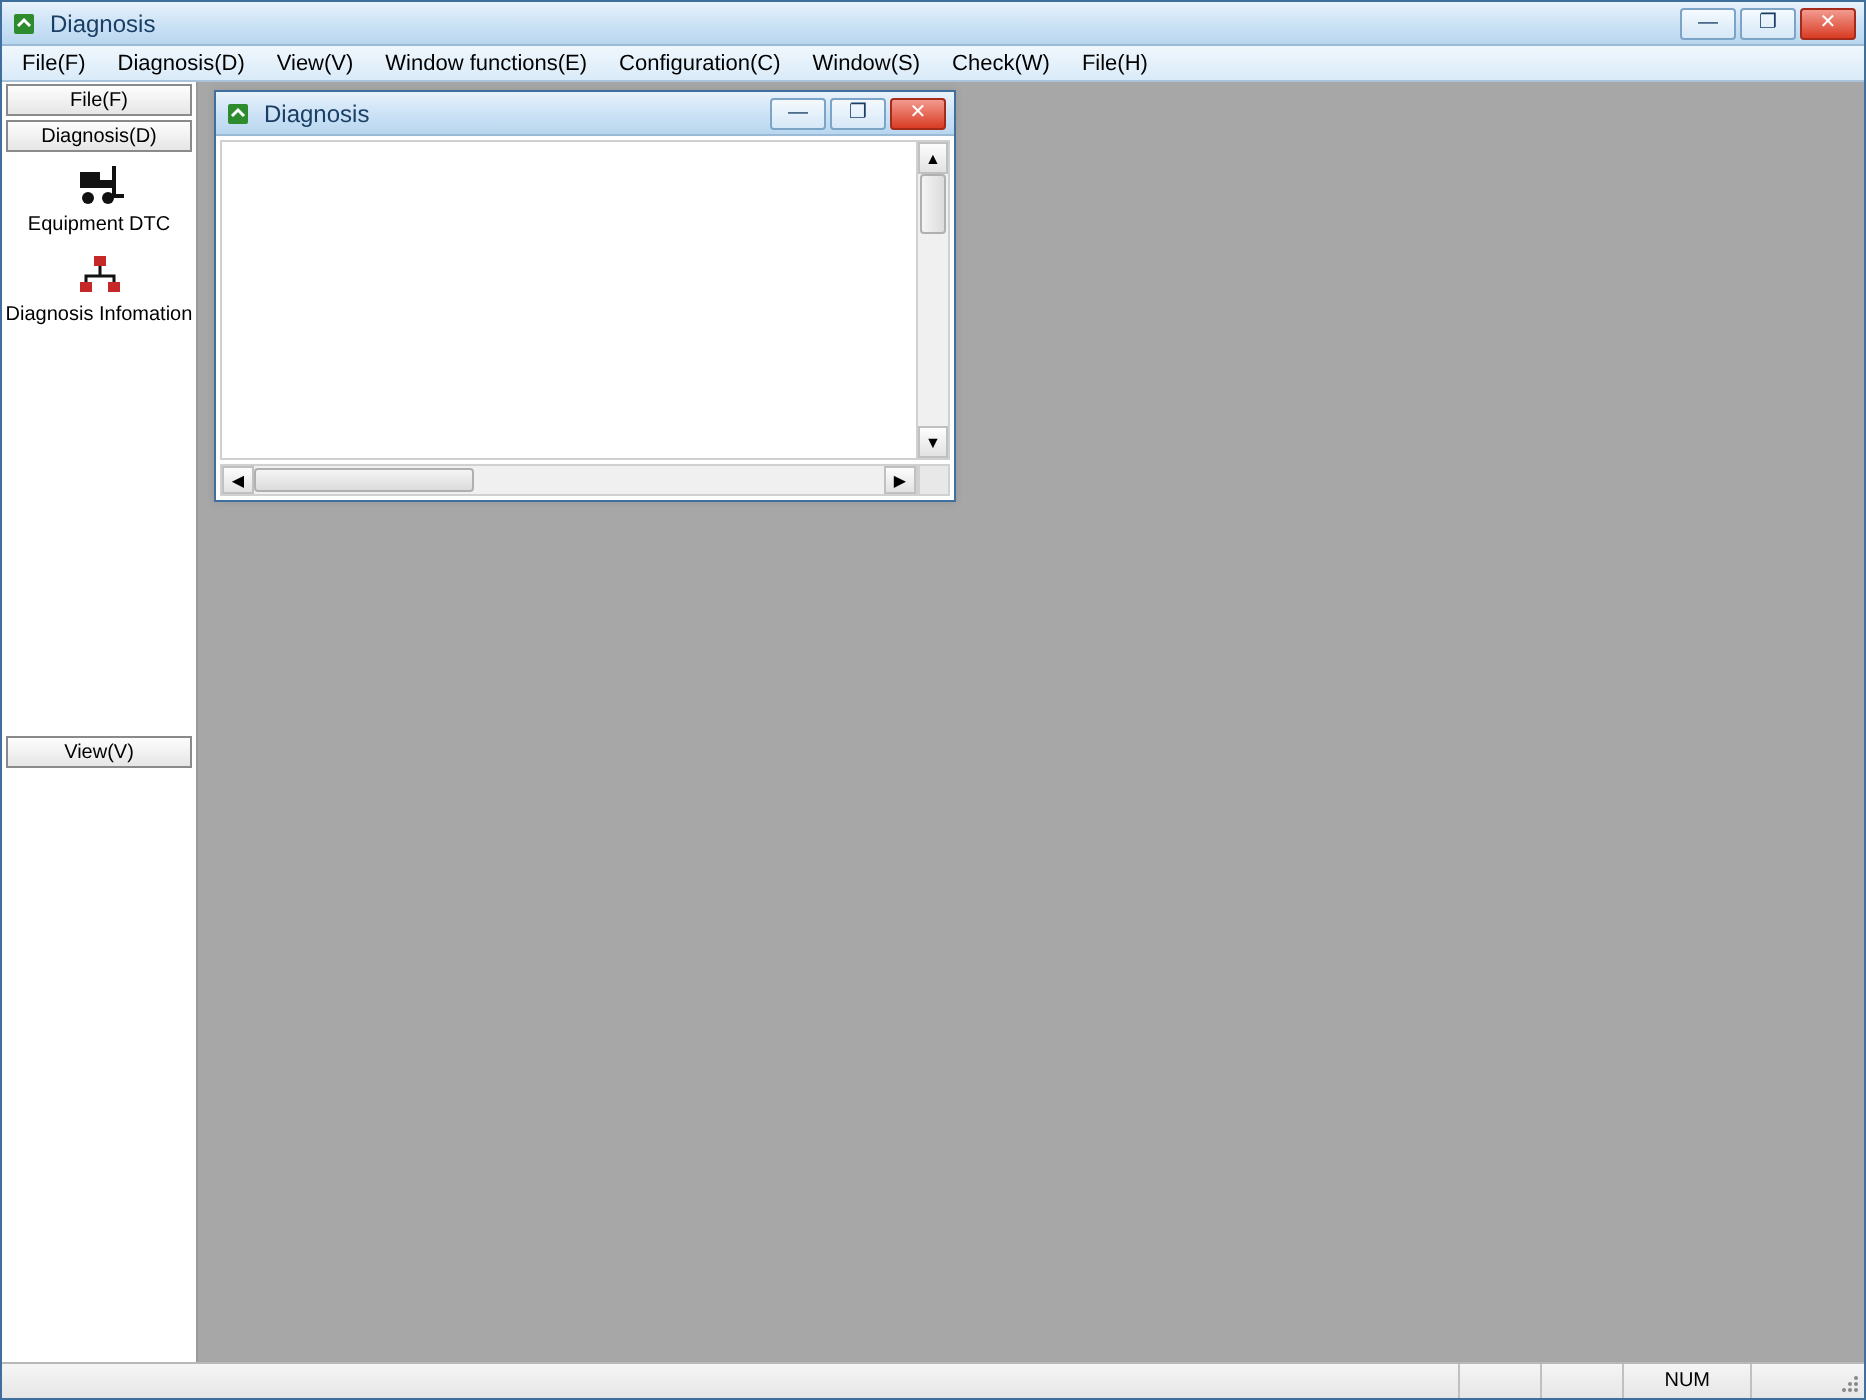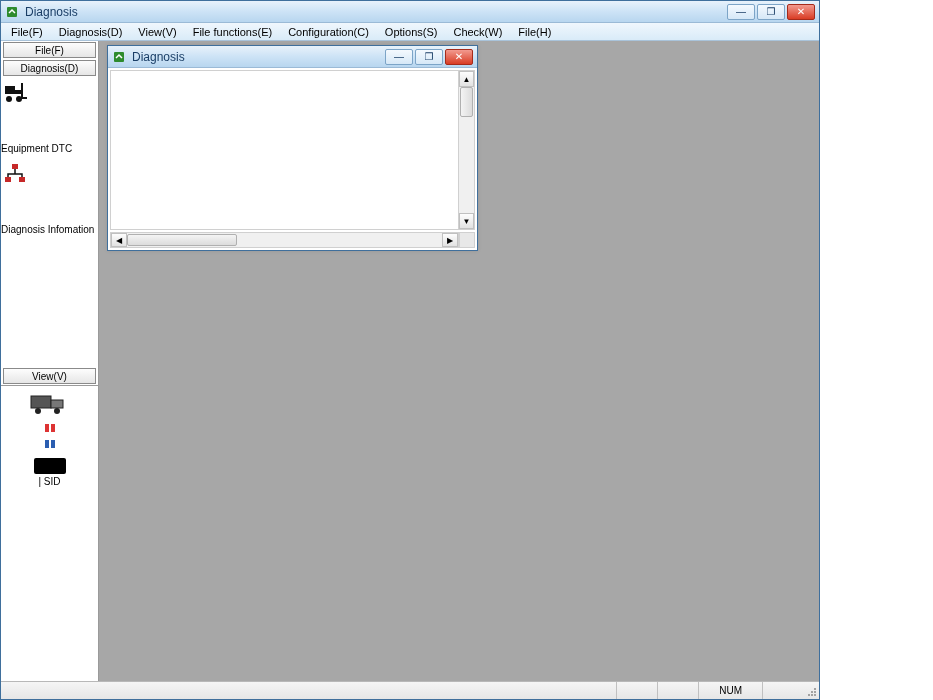--- a/index.html
+++ b/index.html
@@ -6,21 +6,21 @@
   html, body {
     margin: 0; padding: 0;
     width: 933px; height: 700px;
     font-family: "Segoe UI", Tahoma, Arial, sans-serif;
     font-size: 11px;
     background: #fff;
     overflow: hidden;
   }
   
   .app-window {
-    width: 820px; height: 700px;
+    width: 933px; height: 700px;
     display: flex; flex-direction: column;
     border: 1px solid #3f6f9c;
     background: #ef4444;
   }
   .titlebar {
     height: 22px;
     background: linear-gradient(to bottom, #e8f2fb 0%, #cde3f6 50%, #b8d6ef 100%);
     display: flex; align-items: center;
     padding: 0 4px;
     border-bottom: 1px solid #9bbad6;
@@ -86,27 +86,26 @@
   .side-group {
     flex: 0 0 auto;
     display: flex; flex-direction: column;
   }
   .side-icons {
     flex: 1;
     padding-top: 4px;
     overflow: hidden;
   }
   .side-icon-item {
-    display: flex; flex-direction: column; align-items: flex-start;
+    display: flex; flex-direction: column; align-items: center;
     margin-bottom: 8px;
     cursor: pointer;
     font-size: 10px;
     text-align: center;
     line-height: 1.1;
-    gap: 36px;
   }
   .side-icon-item .icon {
     width: 28px; height: 24px;
     margin-bottom: 2px;
   }
   .side-view-pane {
     border-top: 1px solid #9a9a9a;
     flex: 1;
     display: flex; flex-direction: column; align-items: center;
     padding-top: 6px;
@@ -246,27 +245,27 @@
     <div class="menu-item">
         <span>File(F)</span>
       </div>
     <div class="menu-item">
         <span>Diagnosis(D)</span>
       </div>
     <div class="menu-item">
         <span>View(V)</span>
       </div>
     <div class="menu-item">
-        <span>File functions(E)</span>
+        <span>Window functions(E)</span>
       </div>
     <div class="menu-item">
         <span>Configuration(C)</span>
       </div>
     <div class="menu-item">
-        <span>Options(S)</span>
+        <span>Window(S)</span>
       </div>
     <div class="menu-item">
         <span>Check(W)</span>
       </div>
     <div class="menu-item">
         <span>File(H)</span>
       </div>
   </div>
 
   <div class="workarea">
@@ -305,44 +304,20 @@
             </svg>
           </span>
           <span>Diagnosis Infomation</span>
         </div>
       </div>
 
       <div class="side-btn">
         <span>View(V)</span>
       </div>
 
-      <div class="side-view-pane">
-        <span class="truck-icon">
-          <svg width="42" height="24" viewBox="0 0 42 24">
-            <rect x="2" y="4" width="20" height="12" fill="#555" stroke="#222"></rect>
-            <rect x="22" y="8" width="12" height="8" fill="#777" stroke="#222"></rect>
-            <circle cx="9" cy="19" r="3" fill="#222"></circle>
-            <circle cx="28" cy="19" r="3" fill="#222"></circle>
-          </svg>
-        </span>
-        <span>
-          <svg width="18" height="14" viewBox="0 0 18 14">
-            <rect x="4" y="2" width="4" height="8" fill="#d33"></rect>
-            <rect x="10" y="2" width="4" height="8" fill="#d33"></rect>
-          </svg>
-        </span>
-        <span>
-          <svg width="18" height="14" viewBox="0 0 18 14">
-            <rect x="4" y="2" width="4" height="8" fill="#2a5db0"></rect>
-            <rect x="10" y="2" width="4" height="8" fill="#2a5db0"></rect>
-          </svg>
-        </span>
-        <div class="sid-box"></div>
-        <div class="sid-label">| SID</div>
-      </div>
     </div>
 
     <div class="mdi-client">
       <div class="child-window">
         <div class="titlebar">
           <span class="app-icon">
             <svg width="14" height="14" viewBox="0 0 14 14">
               <rect x="2" y="2" width="10" height="10" fill="#2e8b2e" rx="1"></rect>
               <path d="M4 8 L7 5 L10 8" stroke="#fff" stroke-width="1.5" fill="none"></path>
             </svg>

